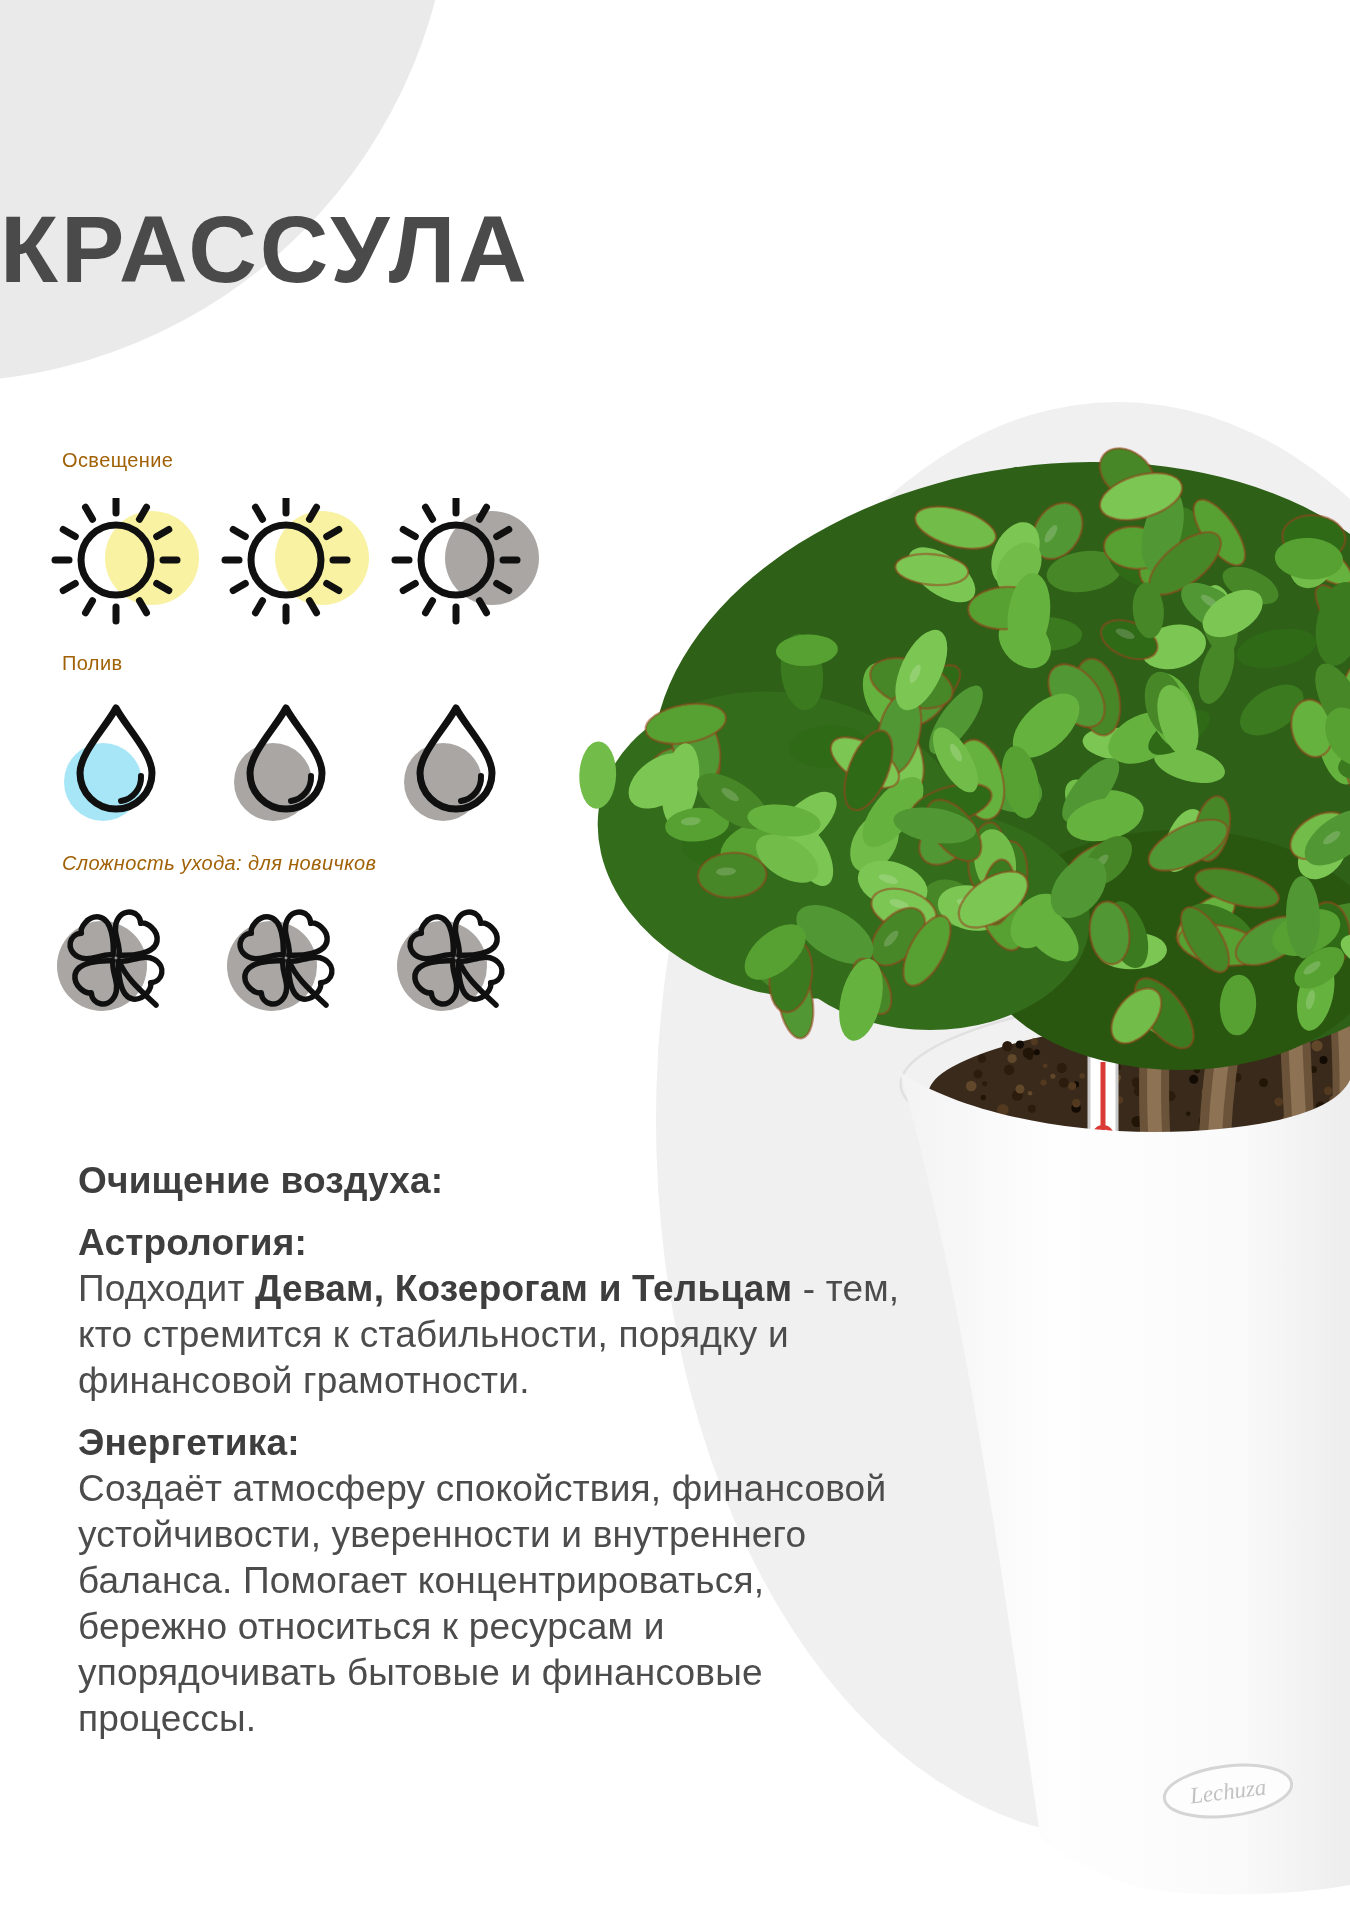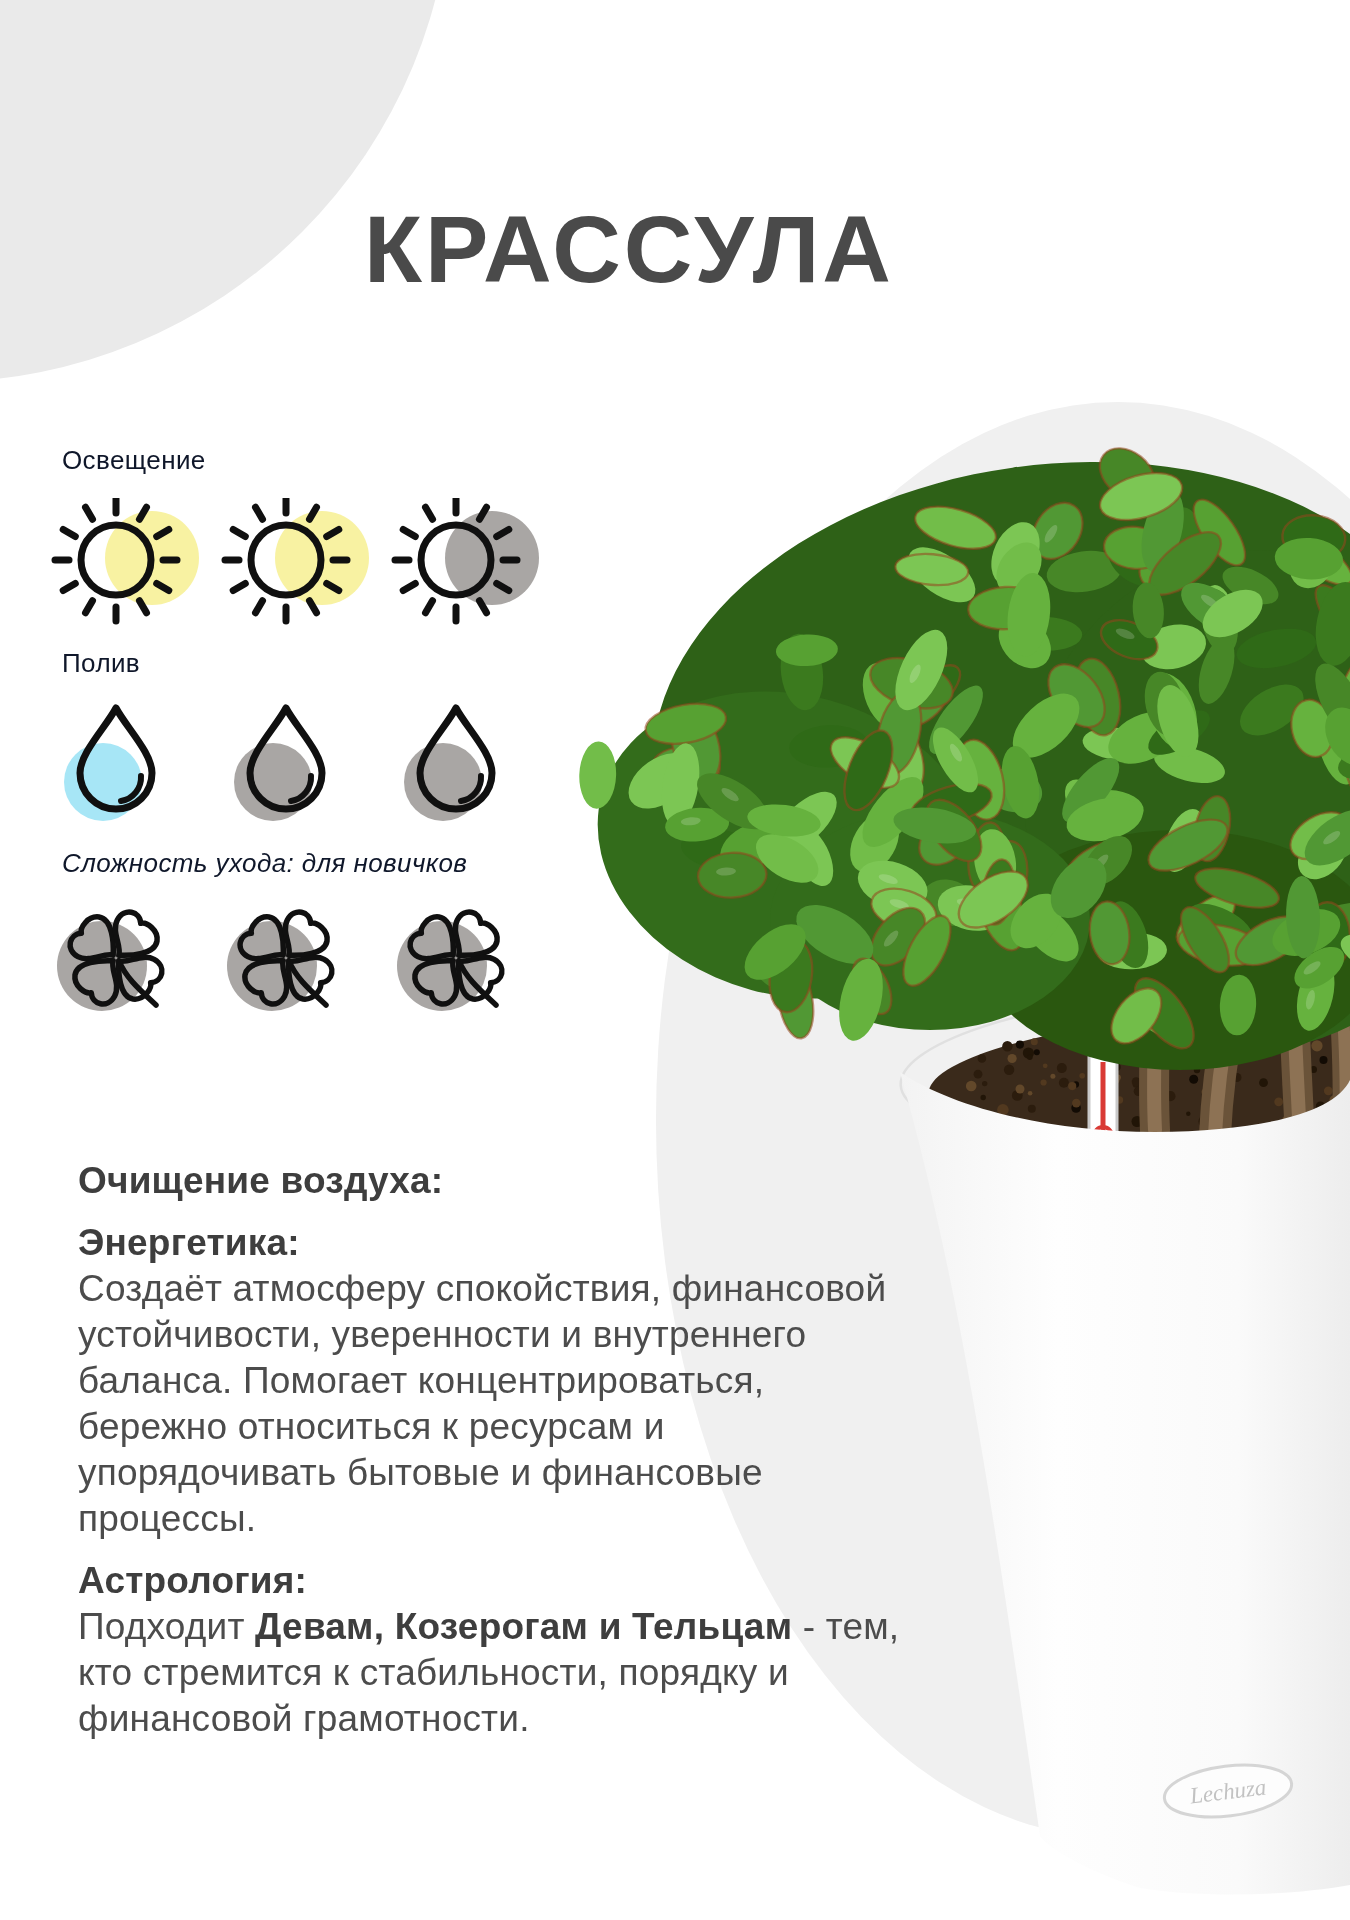--- a/index.html
+++ b/index.html
@@ -1,23 +1,23 @@
 <!DOCTYPE html>
 <html><head>
 <meta charset="utf-8">
 <style>
   html,body{margin:0;padding:0;background:#fff;}
   .page{position:relative;width:1350px;height:1920px;background:#ffffff;overflow:hidden;
         font-family:"Liberation Sans",sans-serif;}
   .bg-circle{position:absolute;left:-572px;top:-642px;width:1024px;height:1024px;
         border-radius:50%;background:#eaeaea;}
   #plant-svg{position:absolute;left:0;top:0;width:1350px;height:1920px;}
-  .page-title{position:absolute;top:200px;left:0;width:1258px;margin:0;text-align:center;
+  .page-title{position:absolute;top:200px;left:0;width:1258px;margin:0;
         font-size:95px;line-height:98px;font-weight:700;color:#4a4a4a;letter-spacing:3px;}
-  .care-label{position:absolute;left:62px;font-size:26px;line-height:34px;color:#0f172a;
+  .care-label{position:absolute;left:62px;font-size:20px;line-height:34px;color:#a16207;
         letter-spacing:.4px;}
   #lighting-label{top:443px;}
   #watering-label{top:646px;}
   #difficulty-label{top:846px;font-style:italic;}
   .icon-row{position:absolute;left:0;width:1350px;}
   #lighting-icons{top:498px;height:134px;}
   #watering-icons{top:695px;height:128px;}
   #difficulty-icons{top:893px;height:128px;}
   #desc{position:absolute;left:62px;top:1142px;width:856px;font-size:37px;line-height:46px;
         color:#4c4c4c;letter-spacing:.2px;}
@@ -483,16 +483,16 @@
         <path d="M0,-4 C-5,-13 -22,-15 -26,-28 C-30,-42 -16,-50 -7,-42 C-4,-47 10,-50 17,-41 C25,-30 9,-12 0,-4" fill="none" stroke="#101010" stroke-width="5.5" stroke-linecap="round" stroke-linejoin="round" transform="rotate(-45)"></path>
         <path d="M0,-4 C-5,-13 -22,-15 -26,-28 C-30,-42 -16,-50 -7,-42 C-4,-47 10,-50 17,-41 C25,-30 9,-12 0,-4" fill="none" stroke="#101010" stroke-width="5.5" stroke-linecap="round" stroke-linejoin="round" transform="rotate(45)"></path>
         <path d="M0,-4 C-5,-13 -22,-15 -26,-28 C-30,-42 -16,-50 -7,-42 C-4,-47 10,-50 17,-41 C25,-30 9,-12 0,-4" fill="none" stroke="#101010" stroke-width="5.5" stroke-linecap="round" stroke-linejoin="round" transform="rotate(135)"></path>
         <path d="M0,-4 C-5,-13 -22,-15 -26,-28 C-30,-42 -16,-50 -7,-42 C-4,-47 10,-50 17,-41 C25,-30 9,-12 0,-4" fill="none" stroke="#101010" stroke-width="5.5" stroke-linecap="round" stroke-linejoin="round" transform="rotate(225)"></path>
         <path d="M3,3 C10,20 24,32 40,47" fill="none" stroke="#101010" stroke-width="5.5" stroke-linecap="round"></path>
       </g>
     </svg>
 
   <div id="desc">
       <p><span class="sec-head">Очищение воздуха:</span></p>
+      <p><span class="sec-head">Астрология:</span><span>Подходит </span><span class="seg-bold">Девам, Козерогам и Тельцам</span><span> - тем, кто стремится к стабильности, порядку и финансовой грамотности.</span></p>
       <p><span class="sec-head">Энергетика:</span><span>Создаёт атмосферу спокойствия, финансовой устойчивости, уверенности и внутреннего баланса. Помогает концентрироваться, бережно относиться к ресурсам и упорядочивать бытовые и финансовые процессы.</span></p>
-      <p><span class="sec-head">Астрология:</span><span>Подходит </span><span class="seg-bold">Девам, Козерогам и Тельцам</span><span> - тем, кто стремится к стабильности, порядку и финансовой грамотности.</span></p>
     </div>
 </div>
 
 </body></html>

